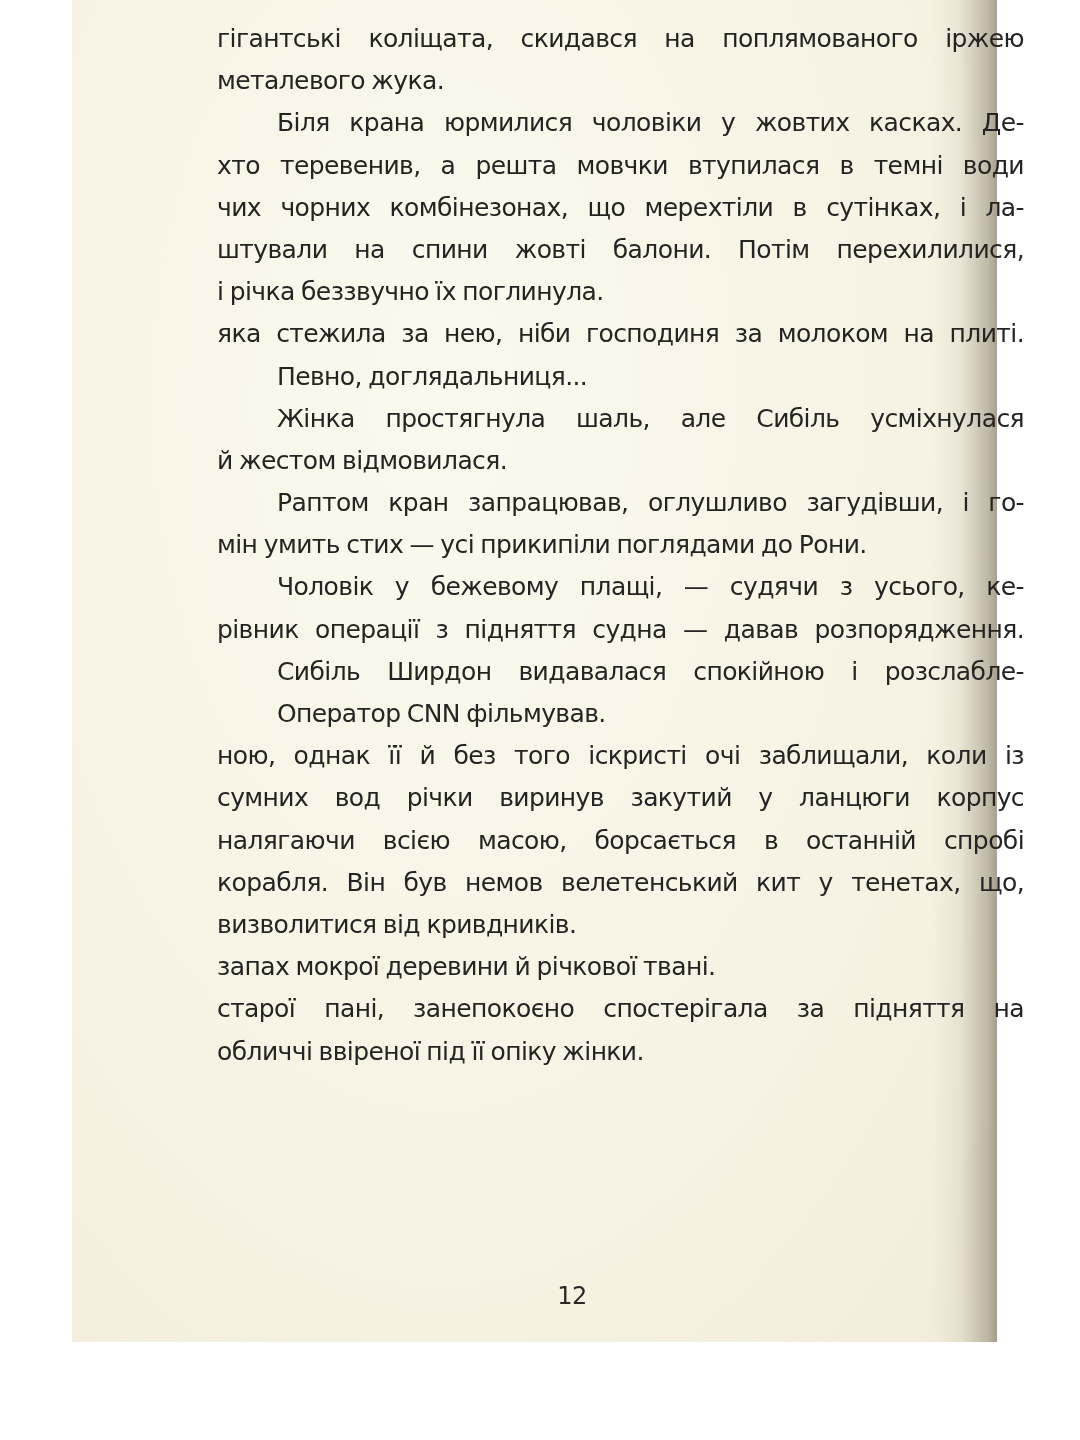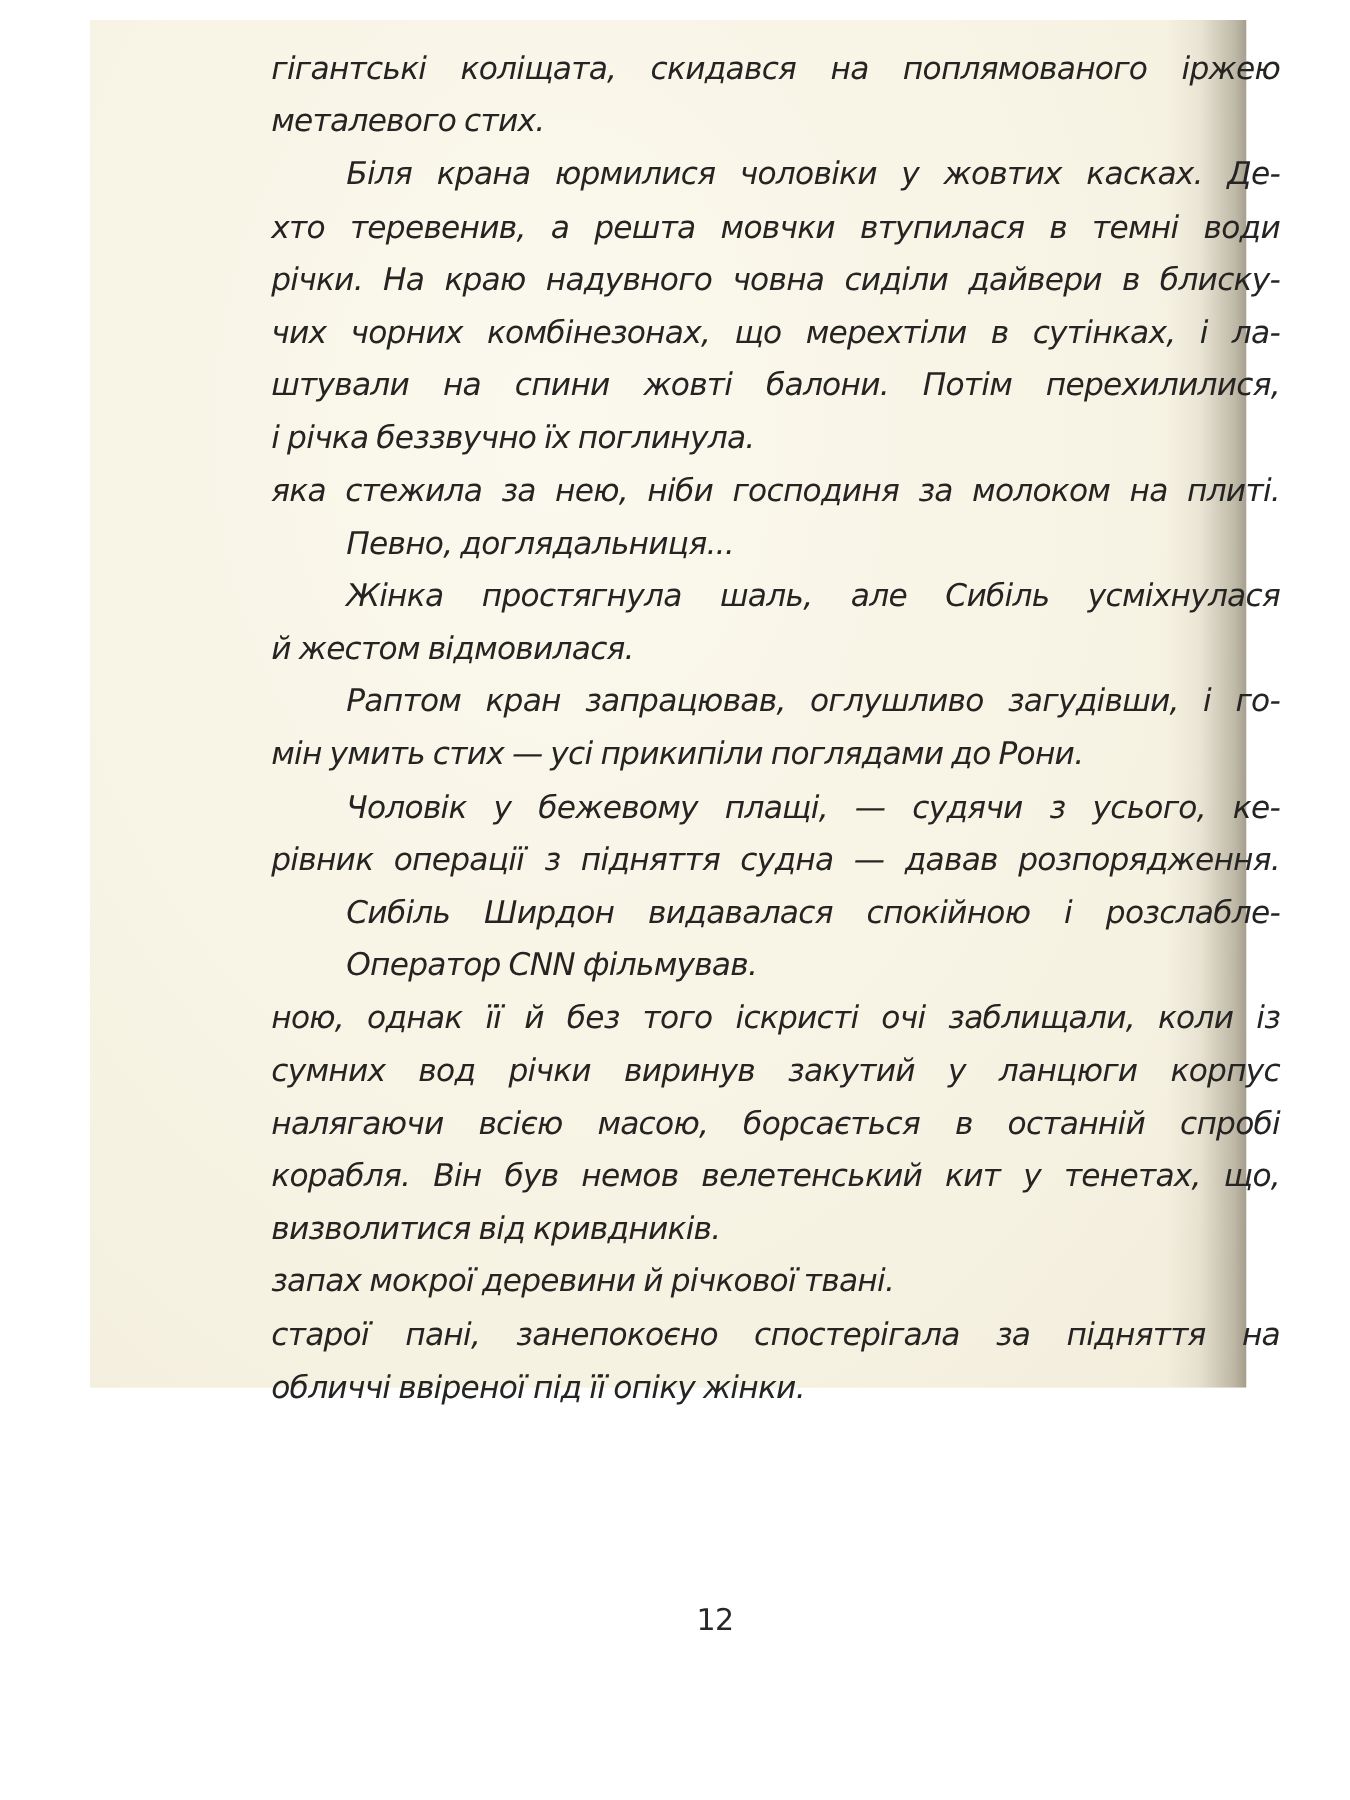--- a/index.html
+++ b/index.html
@@ -9,28 +9,27 @@
   }
   body {
     width: 1080px;
     height: 1440px;
     position: relative;
     overflow: hidden;
   }
   .page {
     position: absolute;
     left: 72px;
-    top: 16px;
+    top: 0;
     width: 925px;
-    height: 1094px;
+    height: 1342px;
     background: #f8f5e8;
     background-image:
       linear-gradient(to right, rgba(0,0,0,0) 0%, rgba(0,0,0,0) 93%, rgba(120,110,90,0.10) 96%, rgba(90,80,60,0.35) 99%, rgba(70,60,45,0.45) 100%),
       radial-gradient(ellipse at 40% 30%, #fbf9ee 0%, #f6f2e2 70%, #f1ecda 100%);
-    font-style: italic;
   }
   .text-block {
     position: absolute;
     left: 145px;
     top: 18px;
     width: 807px;
     font-family: "DejaVu Sans", sans-serif;
     font-size: 25px;
     line-height: 42.2px;
     color: #262422;
@@ -62,24 +61,23 @@
     letter-spacing: -0.5px;
     margin-left: 32px;
   }
 </style>
 </head>
 <body>
 
 <div class="page">
   <div class="text-block">
     <span class="line">гігантські коліщата, скидався на поплямованого іржею</span>
-    <span class="line last">металевого стих.</span>
+    <span class="line last">металевого жука.</span>
     <span class="line indent">Біля крана юрмилися чоловіки у жовтих касках. Де-</span>
     <span class="line">хто теревенив, а решта мовчки втупилася в темні води</span>
-    <span class="line">річки. На краю надувного човна сиділи дайвери в блиску-</span>
     <span class="line">чих чорних комбінезонах, що мерехтіли в сутінках, і ла-</span>
     <span class="line">штували на спини жовті балони. Потім перехилилися,</span>
     <span class="line last">і річка беззвучно їх поглинула.</span>
     <span class="line">яка стежила за нею, ніби господиня за молоком на плиті.</span>
     <span class="line indent last">Певно, доглядальниця...</span>
     <span class="line indent">Жінка простягнула шаль, але Сибіль усміхнулася</span>
     <span class="line last">й жестом відмовилася.</span>
     <span class="line indent">Раптом кран запрацював, оглушливо загудівши, і го-</span>
     <span class="line last">мін умить стих — усі прикипіли поглядами до Рони.</span>
     <span class="line indent">Чоловік у бежевому плащі, — судячи з усього, ке-</span>

